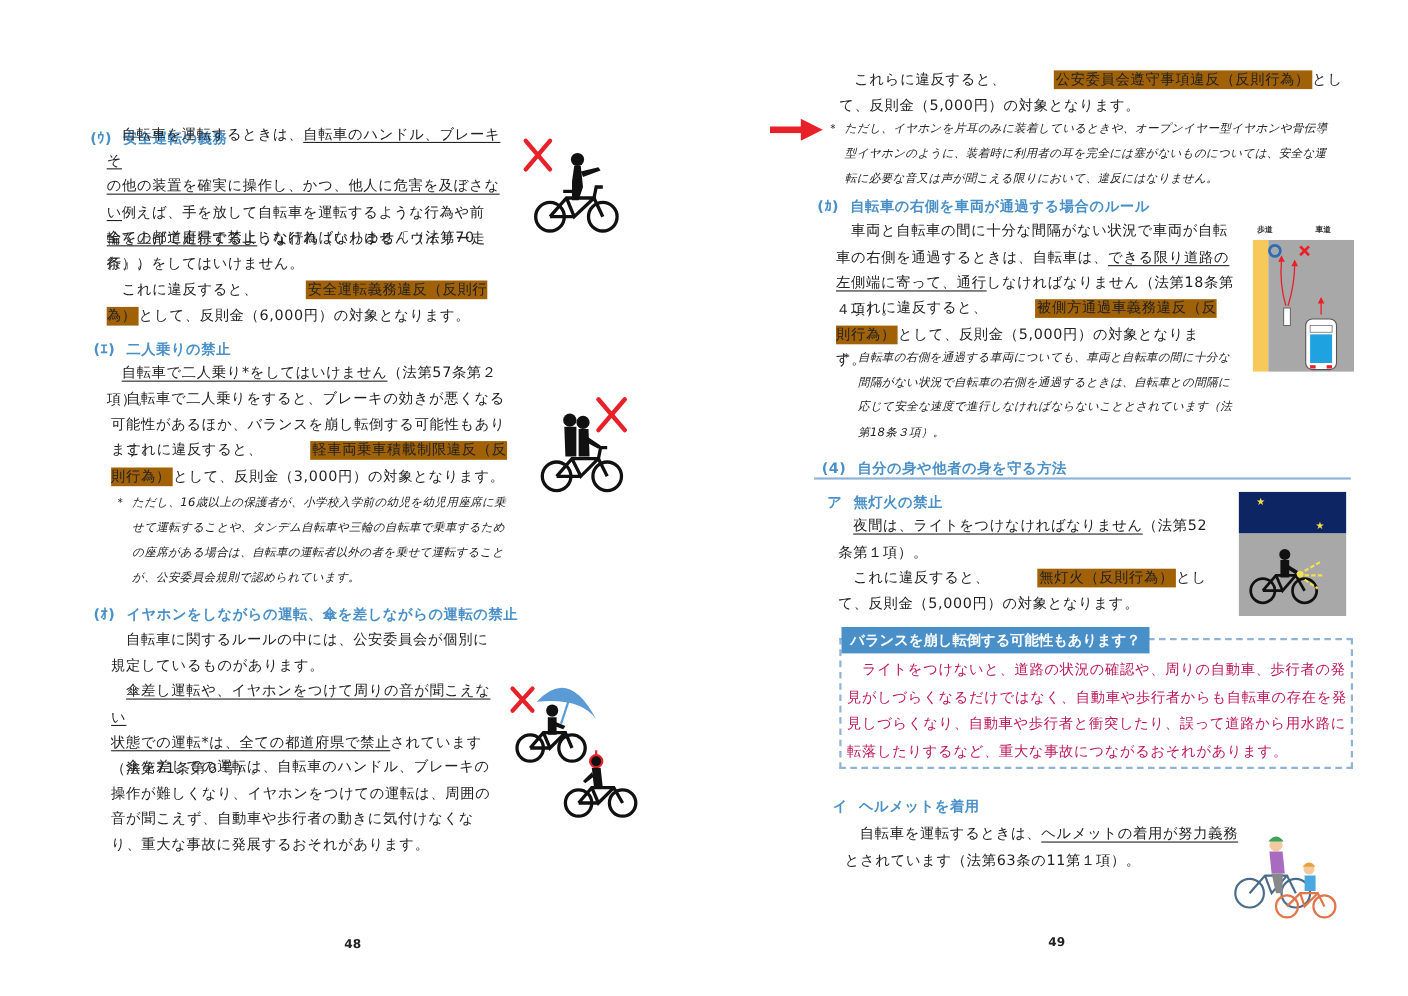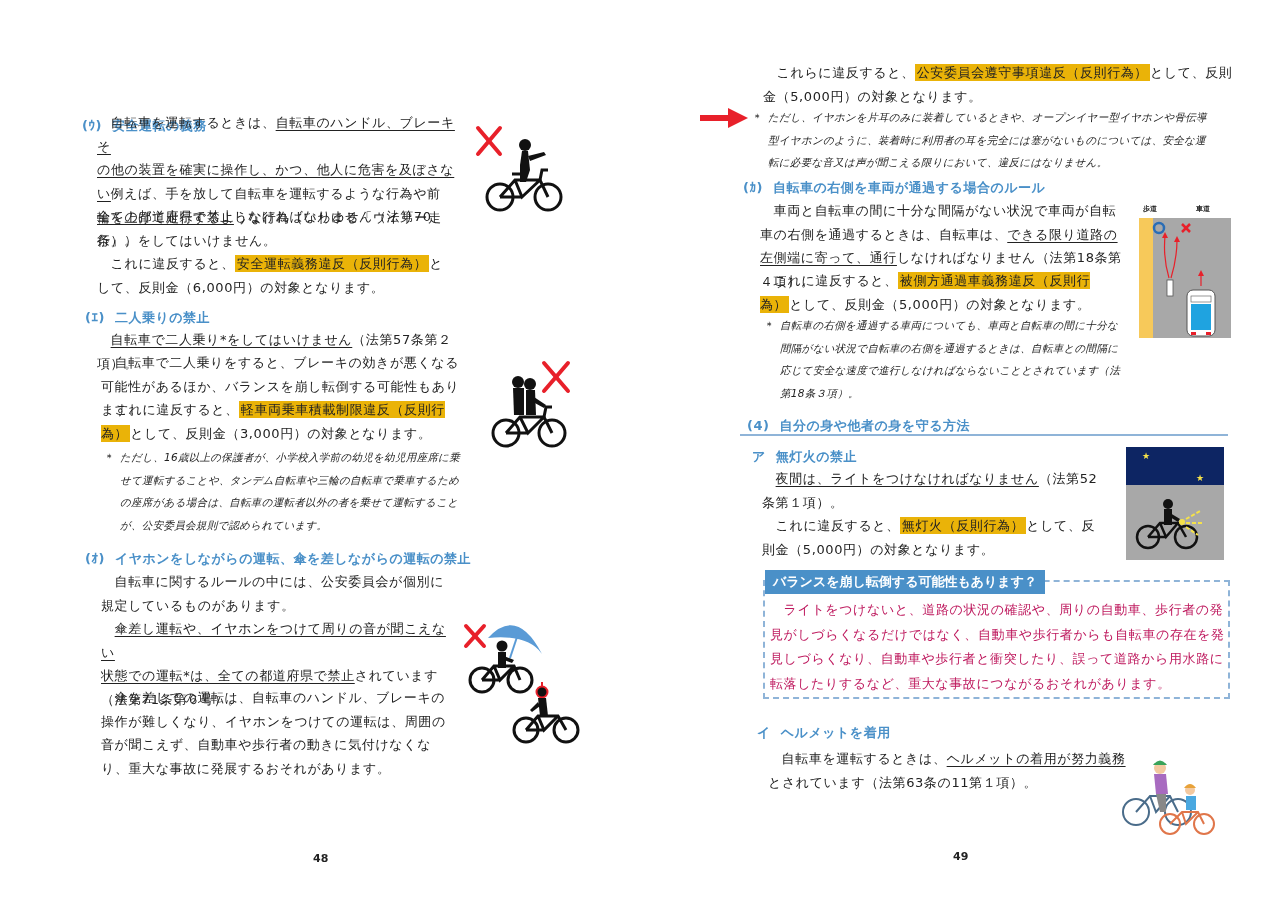--- a/index.html
+++ b/index.html
@@ -12,21 +12,21 @@
 
   .heading { position: absolute; color: #4a90c8; font-weight: bold; font-size: 13px; white-space: nowrap; letter-spacing: 0.5px; }
   .heading .num { display: inline-block; margin-right: 10px; }
 
   .para { position: absolute; font-size: 13px; line-height: 23.6px; color: #222; letter-spacing: 0.6px; }
   .note { position: absolute; font-size: 10.5px; line-height: 22.5px; color: #222; letter-spacing: 0.3px; }
   .note .ast { position: absolute; left: 0; top: 0; }
   .note .note-body { padding-left: 16px; display: block; font-style: italic; }
 
   .u { text-decoration: underline; text-underline-offset: 3px; }
-  .hl { background: #eab308; padding: 1px 2px; }
+  .hl { background: #a16207; padding: 1px 2px; margin-left: 43px; }
 
   .pagenum { position: absolute; font-size: 11px; font-weight: bold; color: #222; }
 
   .illus { position: absolute; }
 
   .rule { position: absolute; height: 2px; background: #8fb4d8; }
 
   .callout { position: absolute; border: 2px dashed #8fb4d8; }
   .callout-title { position: absolute; background: #4a90c8; color: #fff; font-weight: bold; font-size: 13px; padding: 3px 8px; white-space: nowrap; }
   .callout-body { position: absolute; font-size: 13px; line-height: 24.5px; letter-spacing: 0.6px; color: #be185d; }

